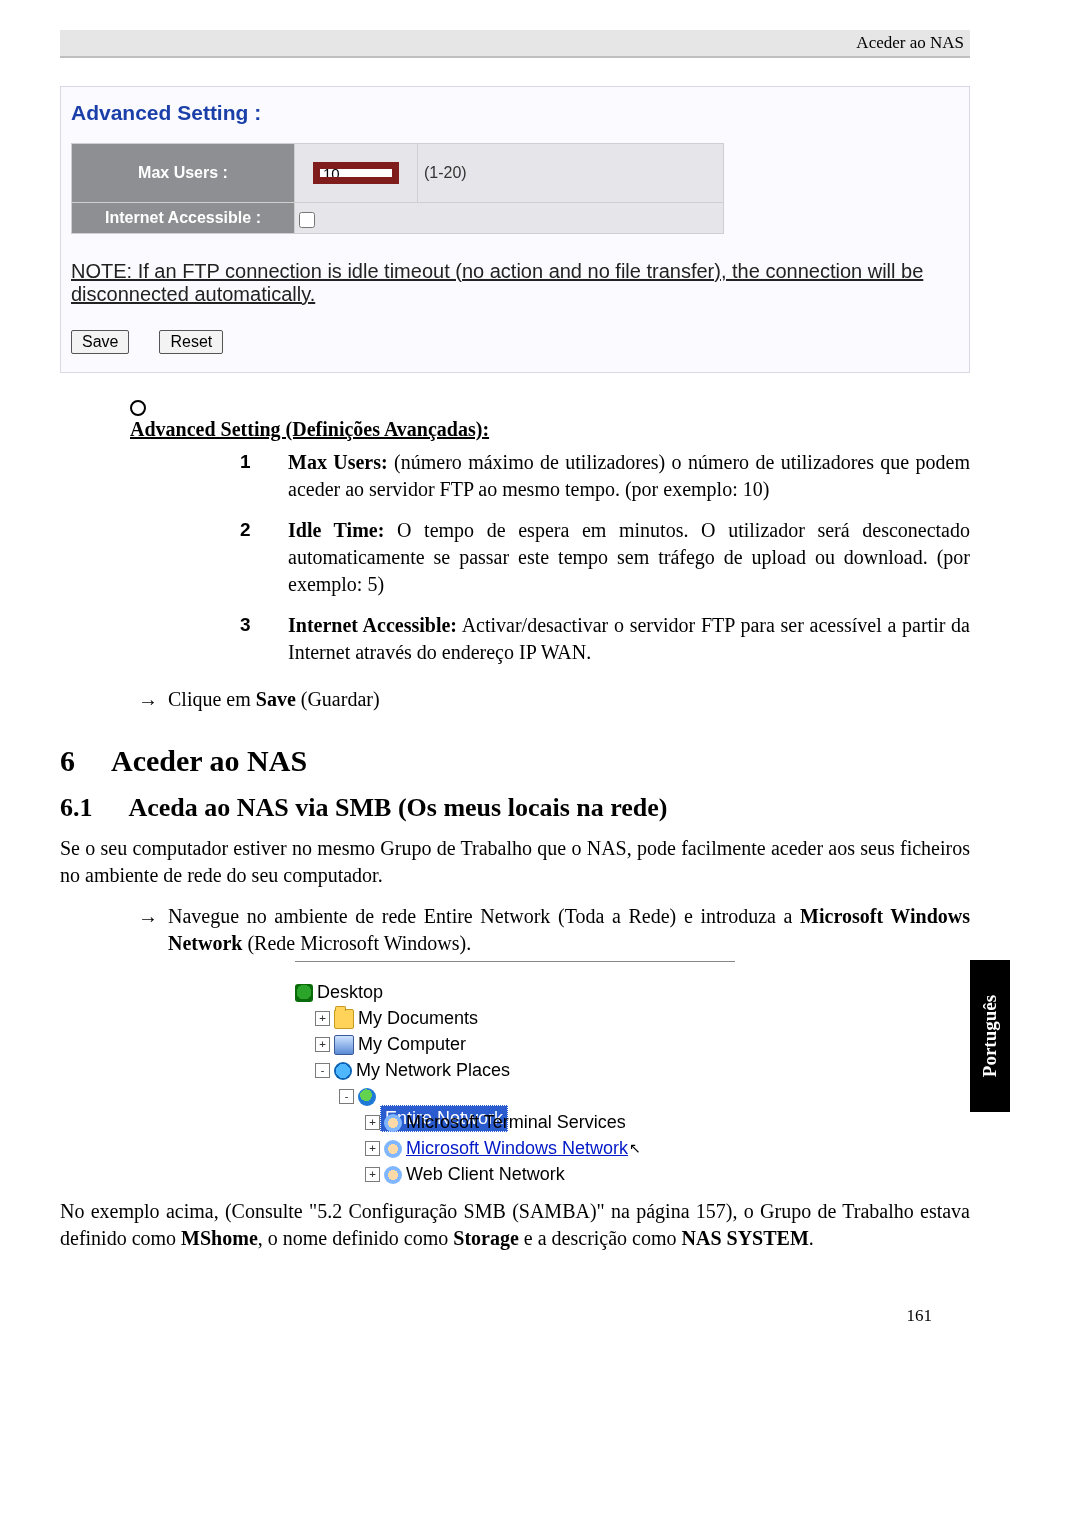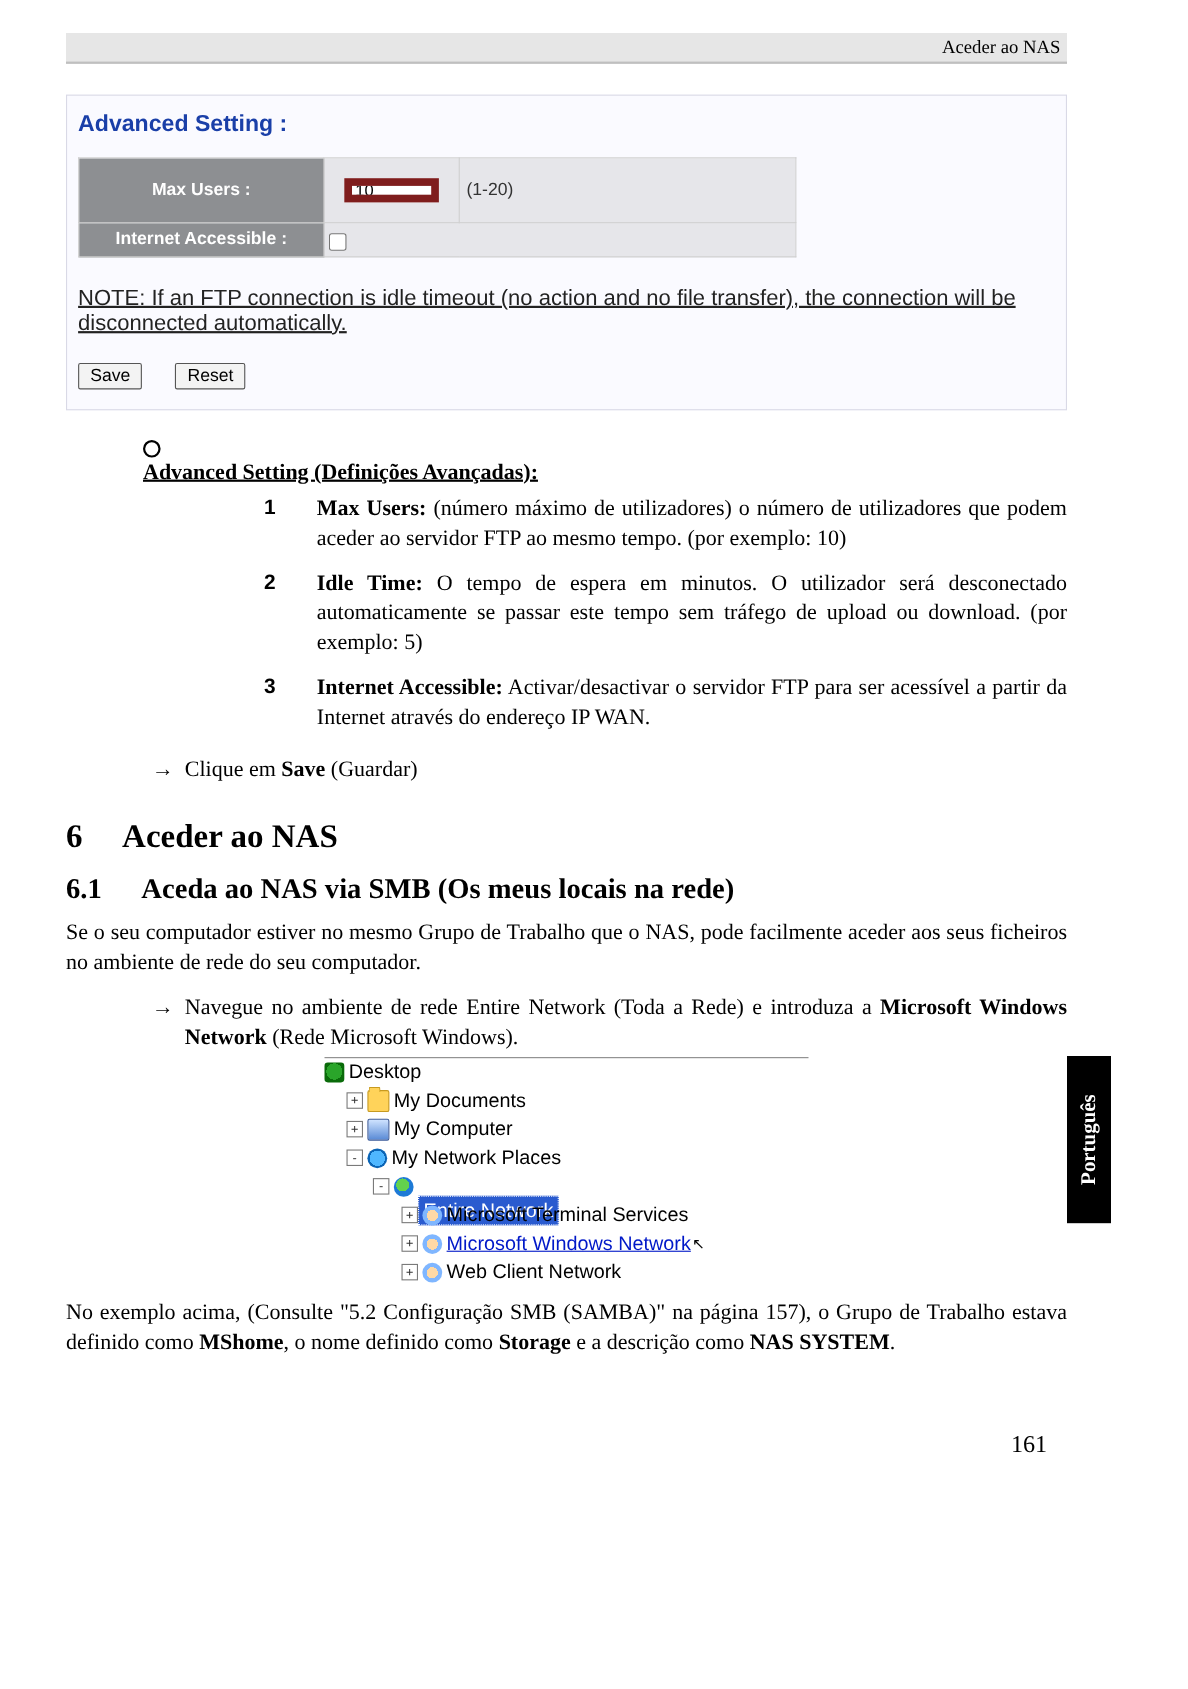--- a/index.html
+++ b/index.html
@@ -191,21 +191,21 @@
   }
 
   
   .tree {
     font-family: Tahoma, Arial, sans-serif;
     font-size: 18px;
     color: #000;
     width: 440px;
     margin: 4px auto 10px auto;
     border-top: 1px solid #888;
-    padding-top: 0;
+    padding-top: 18px;
   }
   .tree-row {
     display: flex;
     align-items: center;
     height: 26px;
     gap: 4px;
     white-space: nowrap;
   }
   .toggle {
     width: 13px; height: 13px;
@@ -293,22 +293,22 @@
     align-items: center;
     justify-content: center;
   }
   .lang-tab span {
     transform: rotate(-90deg);
     white-space: nowrap;
   }
   .page-number {
     position: absolute;
     bottom: 46px;
-    right: 128px;
-    font-size: 22px;
+    right: 148px;
+    font-size: 17px;
   }
 </style>
 </head>
 <body>
 
 <div class="page">
   <div class="header-bar">
     <span>Aceder ao NAS</span>
   </div>
 

